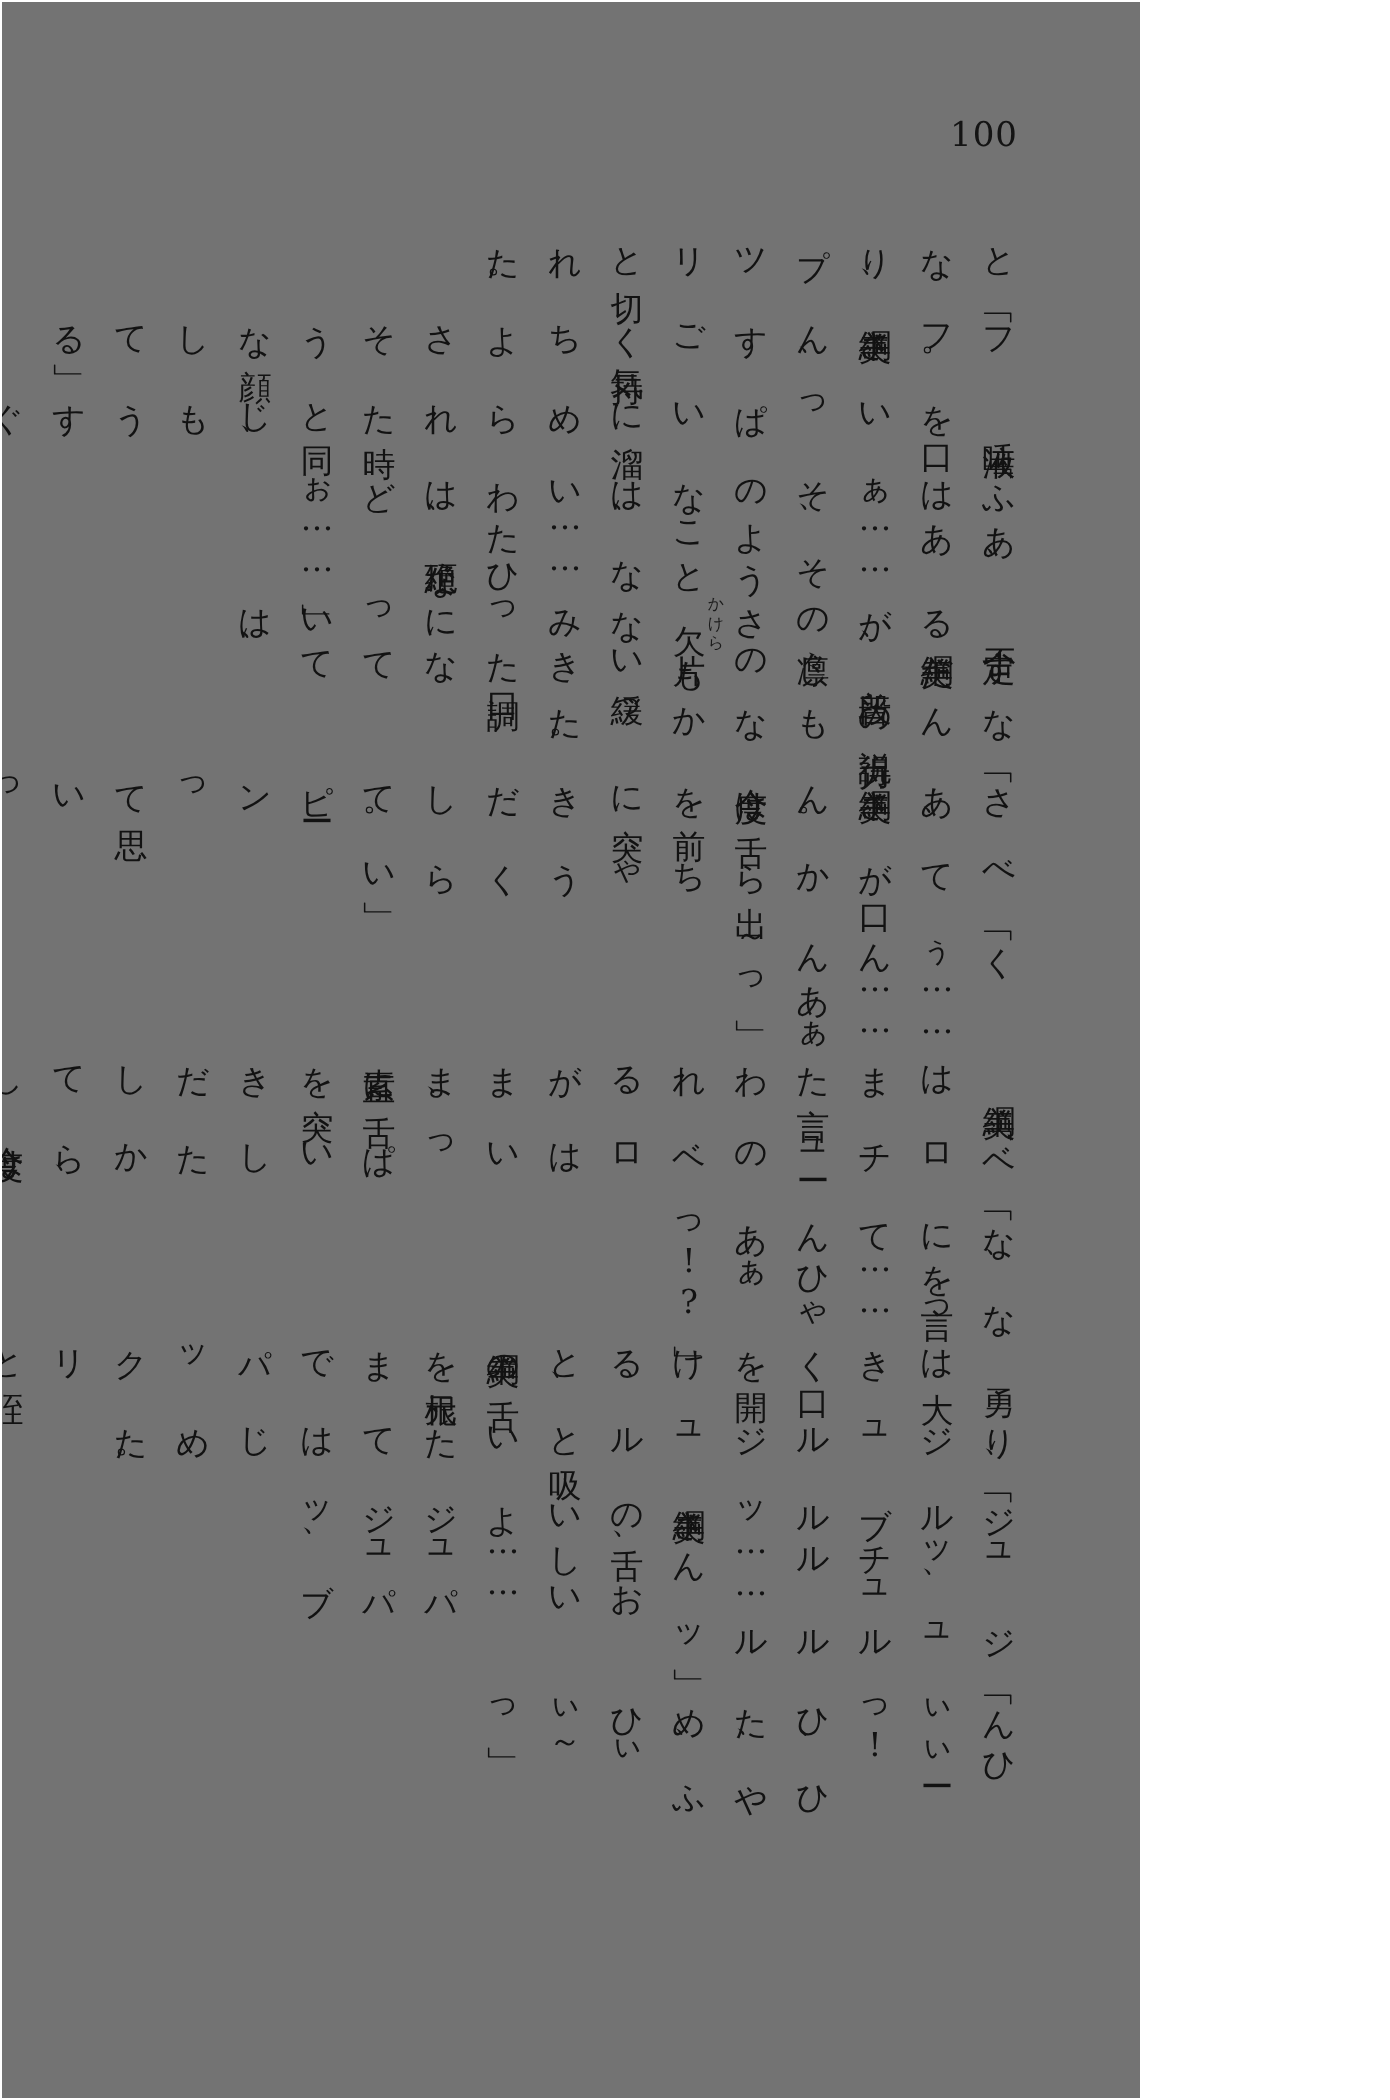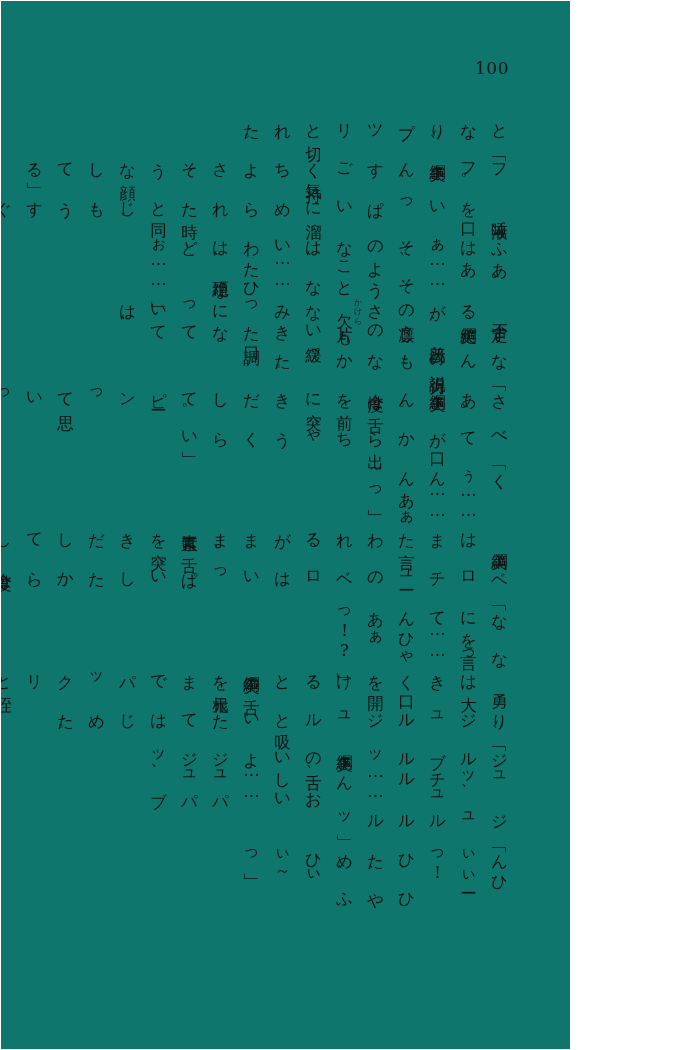--- a/index.html
+++ b/index.html
@@ -12,21 +12,21 @@
     height: 1050px;
     overflow: hidden;
     font-family: "DejaVu Serif", "Liberation Serif", serif;
     color: #111111;
   }
 
   #page {
     position: relative;
     width: 571px;
     height: 1050px;
-    background: #0f766e;
+    background: #737373;
     box-sizing: border-box;
   }
 
   
   #page-number {
     position: absolute;
     top: 58px;
     right: 62px;
     font-size: 17px;
     letter-spacing: 0.5px;

